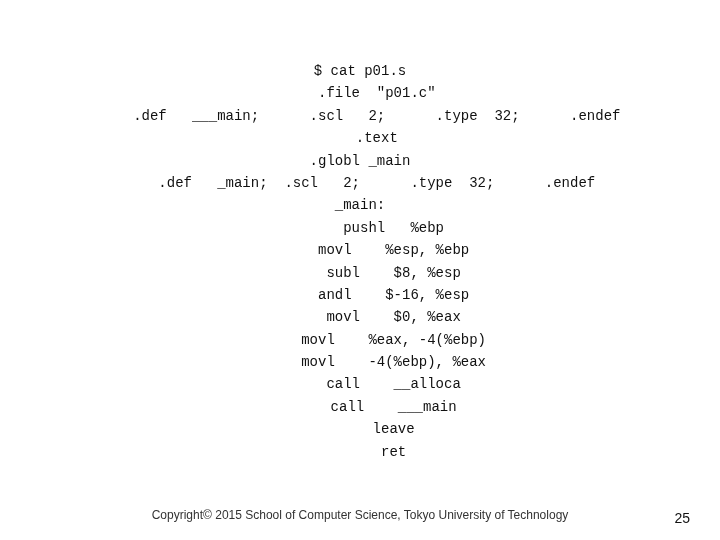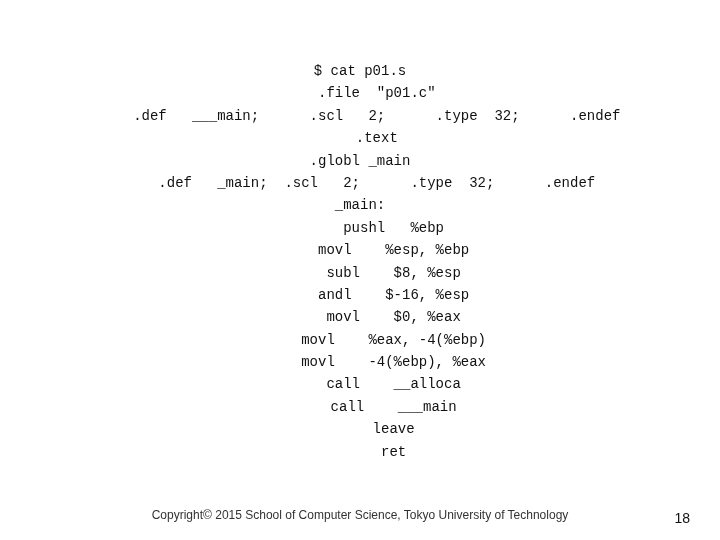--- a/index.html
+++ b/index.html
@@ -55,13 +55,13 @@
 <body>
 
 <div class="main-content">
   <div class="code-block" id="code-lines"><div>$ cat p01.s</div><div>    .file  "p01.c"</div><div>    .def   ___main;      .scl   2;      .type  32;      .endef</div><div>    .text</div><div>.globl _main</div><div>    .def   _main;  .scl   2;      .type  32;      .endef</div><div>_main:</div><div>        pushl   %ebp</div><div>        movl    %esp, %ebp</div><div>        subl    $8, %esp</div><div>        andl    $-16, %esp</div><div>        movl    $0, %eax</div><div>        movl    %eax, -4(%ebp)</div><div>        movl    -4(%ebp), %eax</div><div>        call    __alloca</div><div>        call    ___main</div><div>        leave</div><div>        ret</div></div>
 </div>
 
 <div class="footer">
   <span>Copyright©  2015  School of Computer Science, Tokyo University of Technology</span>
 </div>
 
-<div class="page-number">18</div>
+<div class="page-number">25</div>
 
 </body></html>

